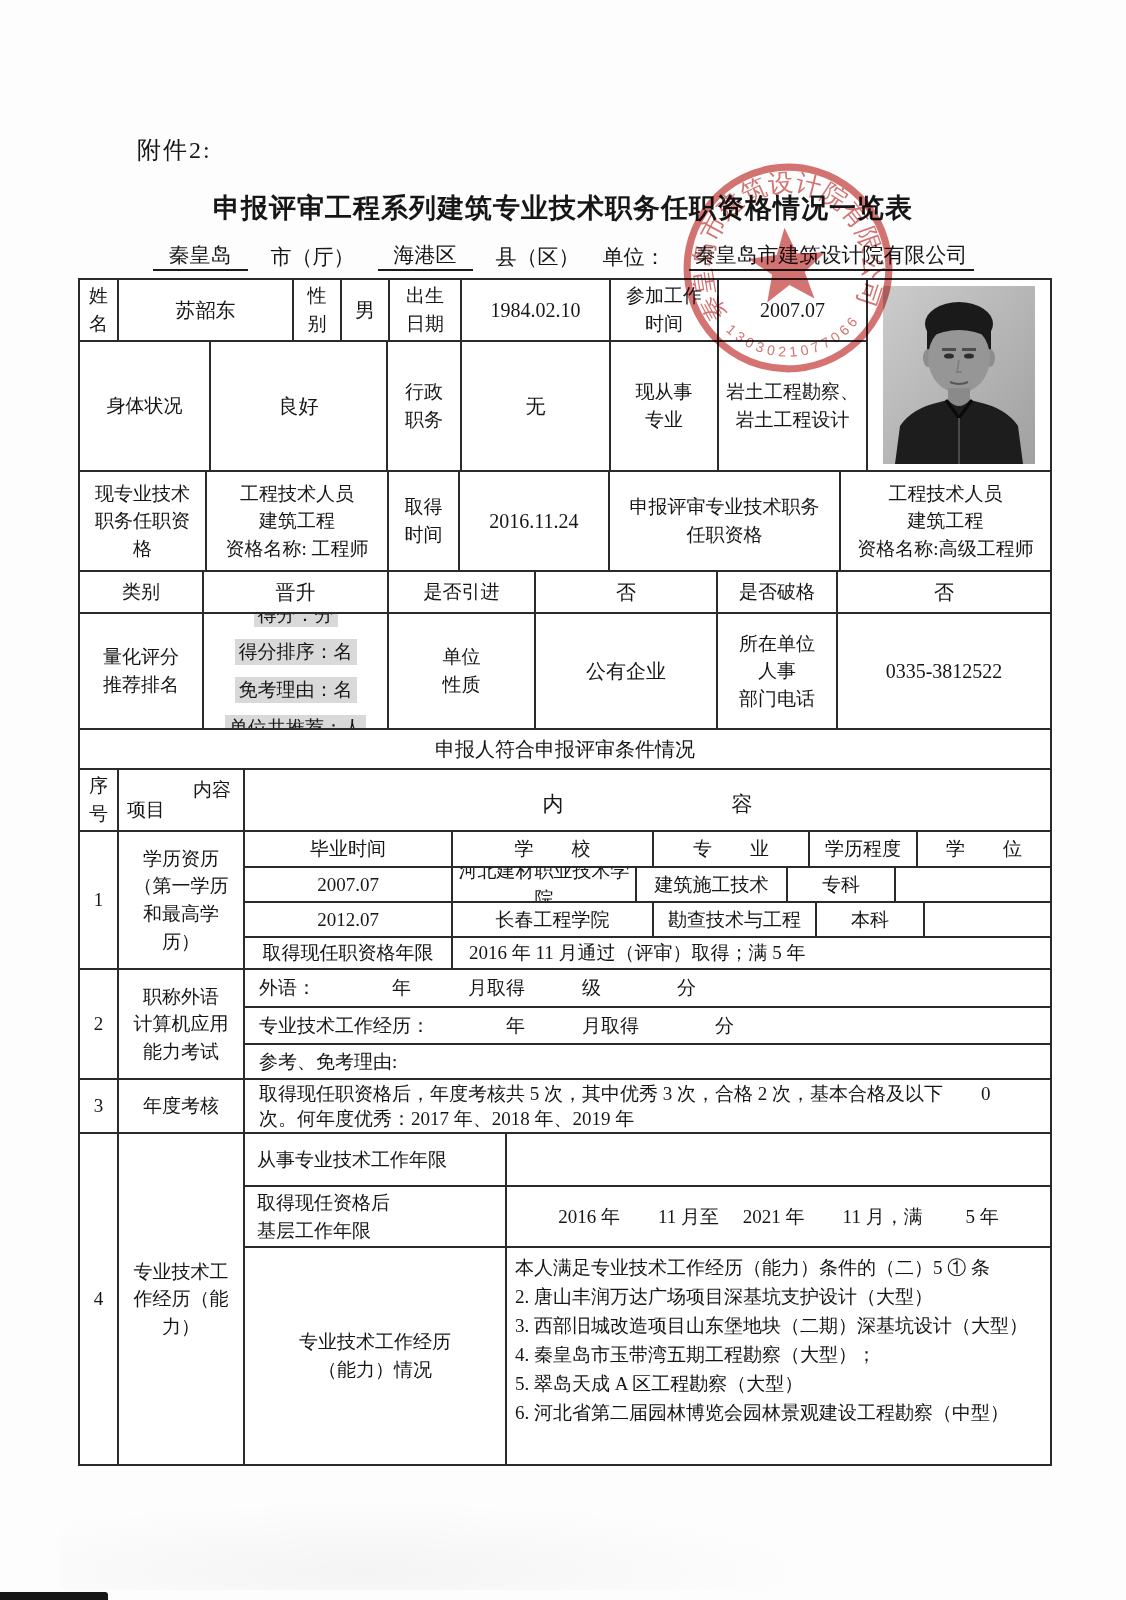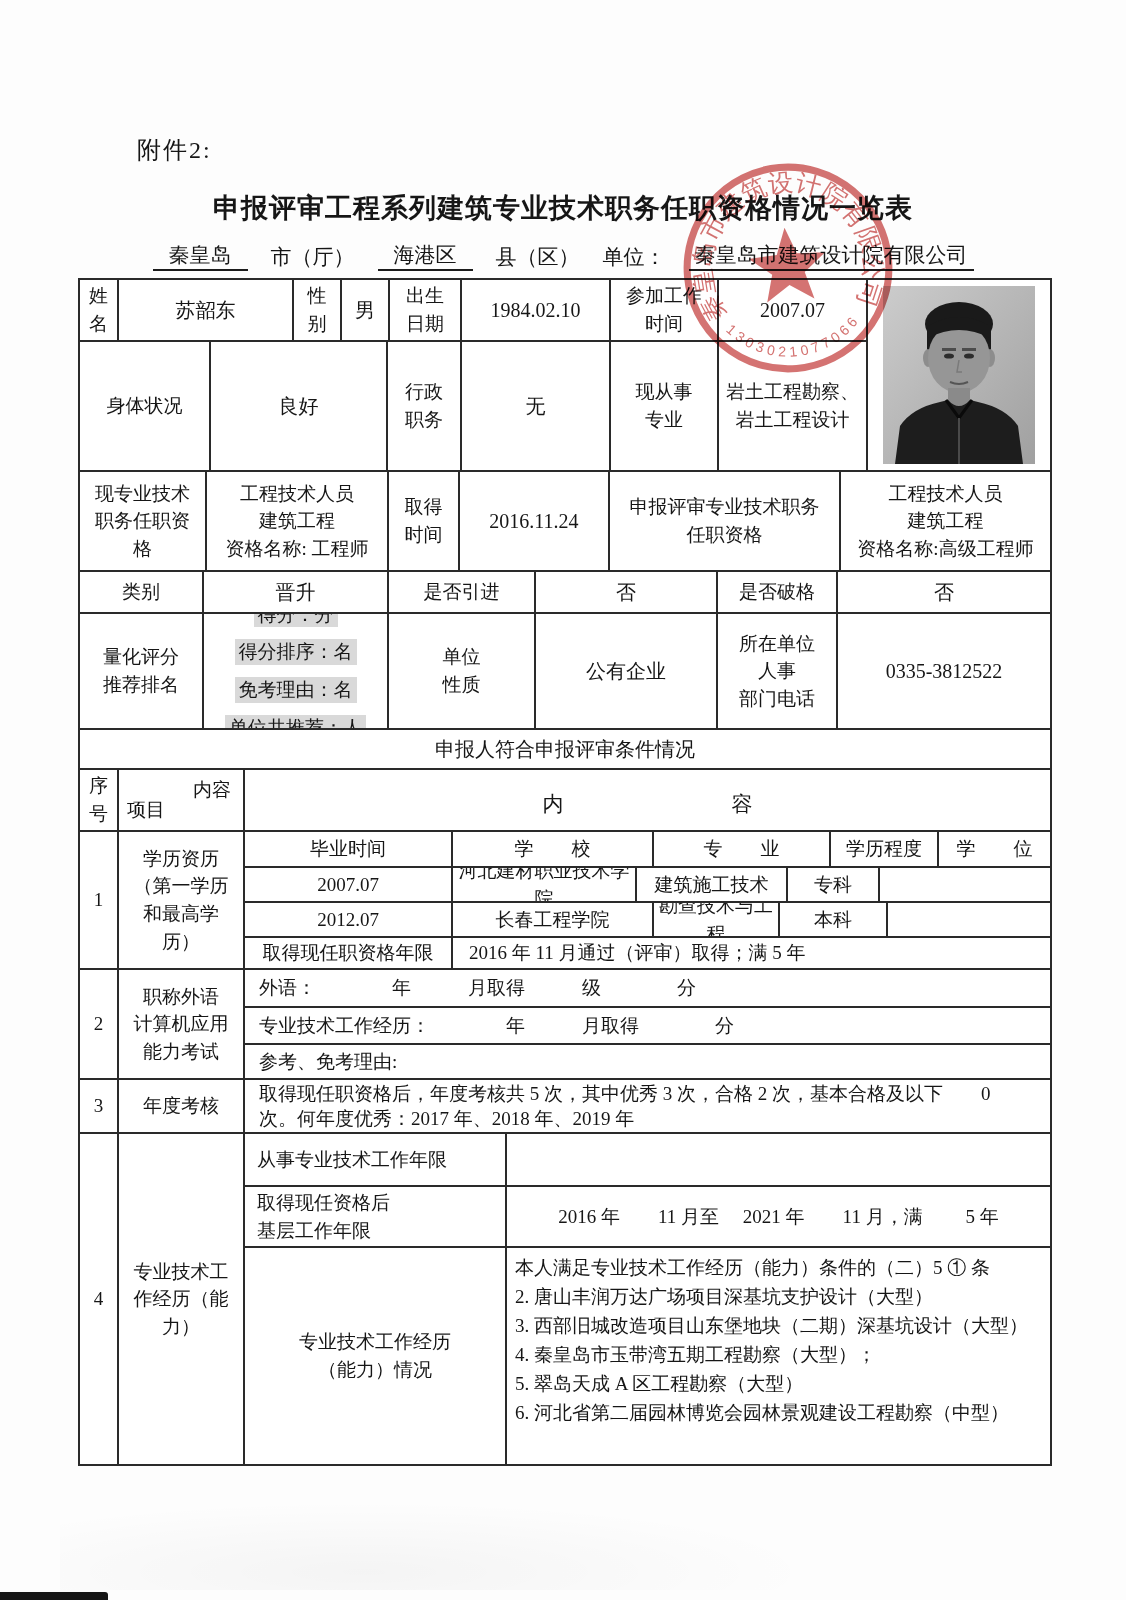--- a/index.html
+++ b/index.html
@@ -190,35 +190,35 @@
     <div class="tr" style="height:138px">
       <div class="td" style="width:39px">1</div>
       <div class="td ml" style="width:126px">学历资历
 （第一学历
 和最高学
 历）</div>
       <div class="subcol">
         <div class="tr" style="height:36px">
           <div class="td" style="width:208px">毕业时间</div>
           <div class="td" style="width:201px">学　　校</div>
-          <div class="td" style="width:177px">专　　业</div>
+          <div class="td" style="width:156px">专　　业</div>
           <div class="td" style="width:108px">学历程度</div>
           <div class="td last">学　　位</div>
         </div>
         <div class="tr" style="height:35px">
           <div class="td" style="width:208px">2007.07</div>
           <div class="td" style="width:184px">河北建材职业技术学院</div>
           <div class="td" style="width:151px">建筑施工技术</div>
-          <div class="td" style="width:92px">专科</div>
+          <div class="td" style="width:108px">专科</div>
           <div class="td last"></div>
         </div>
         <div class="tr" style="height:35px">
           <div class="td" style="width:208px">2012.07</div>
           <div class="td" style="width:201px">长春工程学院</div>
-          <div class="td" style="width:126px">勘查技术与工程</div>
+          <div class="td" style="width:163px">勘查技术与工程</div>
           <div class="td" style="width:108px">本科</div>
           <div class="td last"></div>
         </div>
         <div class="tr nb" style="flex:1">
           <div class="td" style="width:208px">取得现任职资格年限</div>
           <div class="td last left" style="padding-left:16px">2016 年 11 月通过（评审）取得；满 5 年</div>
         </div>
       </div>
     </div>
 

